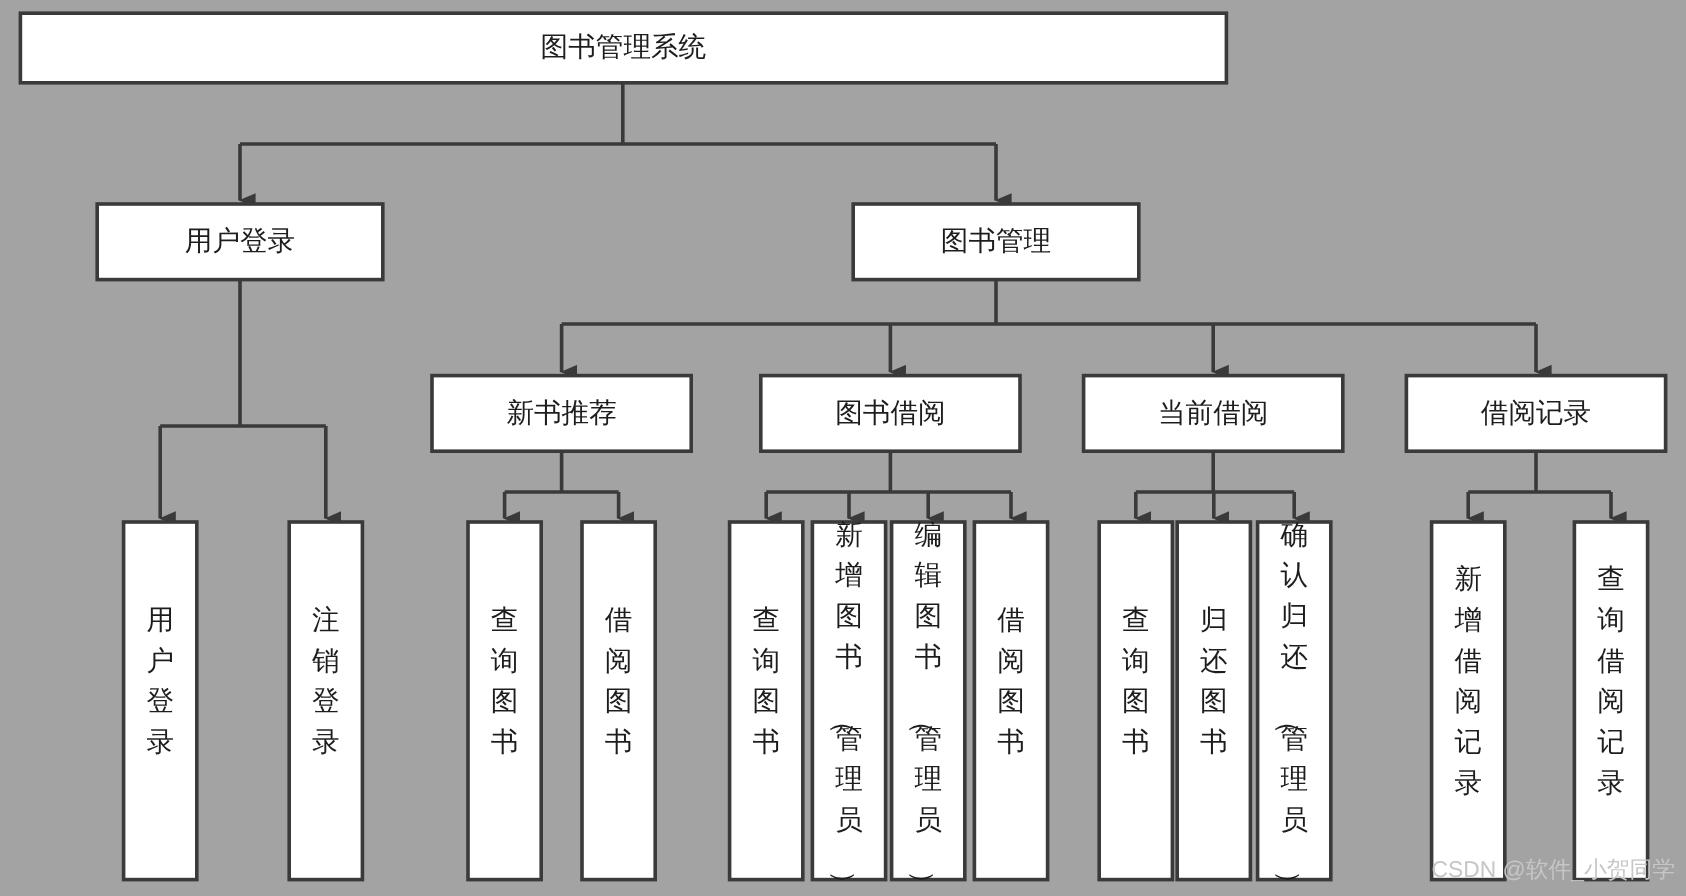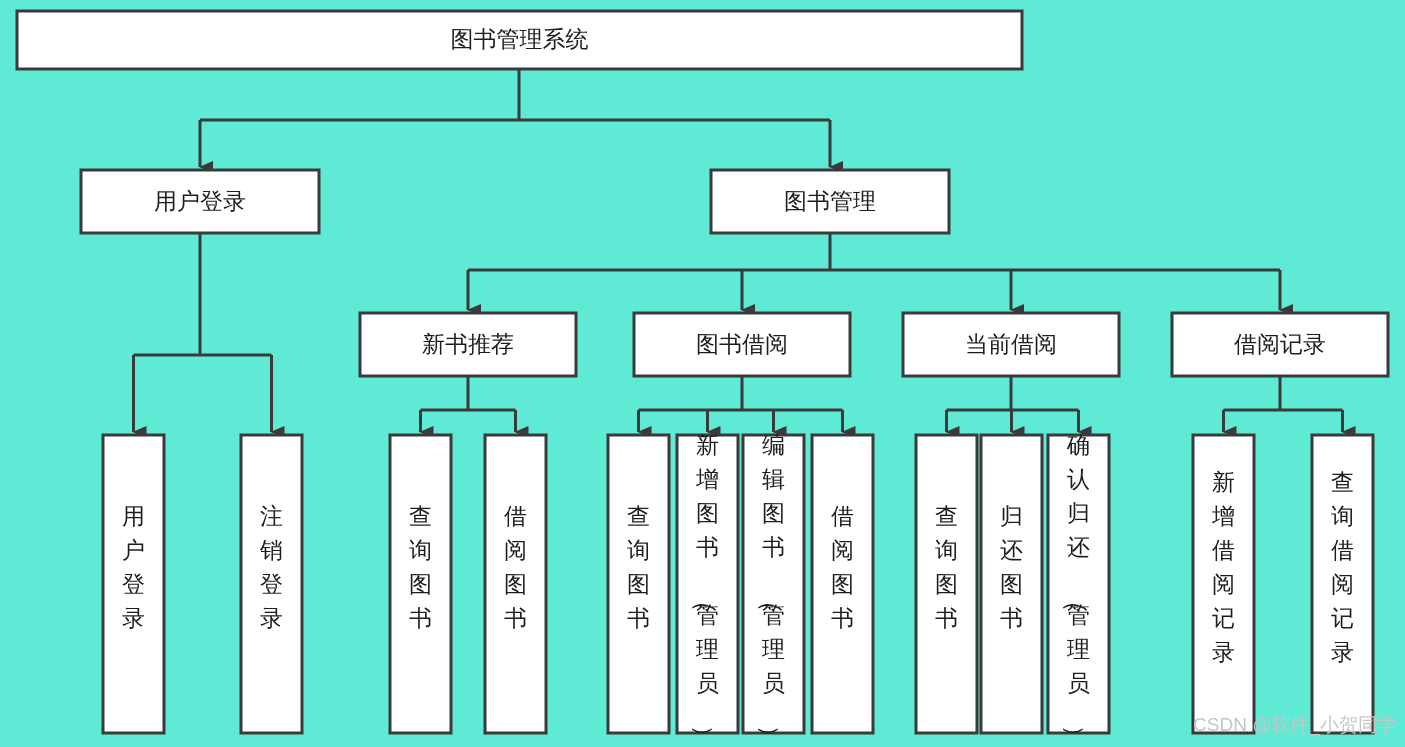--- a/index.html
+++ b/index.html
@@ -8,21 +8,21 @@
     padding: 0;
     background: #ffffff;
   }
   body {
     font-family: "Liberation Sans", "DejaVu Sans", sans-serif;
   }
   #diagram-root {
     position: relative;
     width: 1405px;
     height: 747px;
-    background: #5eead4;
+    background: #a3a3a3;
     overflow: hidden;
   }
   svg#diagram-svg {
     position: absolute;
     top: 0;
     left: 0;
     width: 1405px;
     height: 747px;
     display: block;
   }

